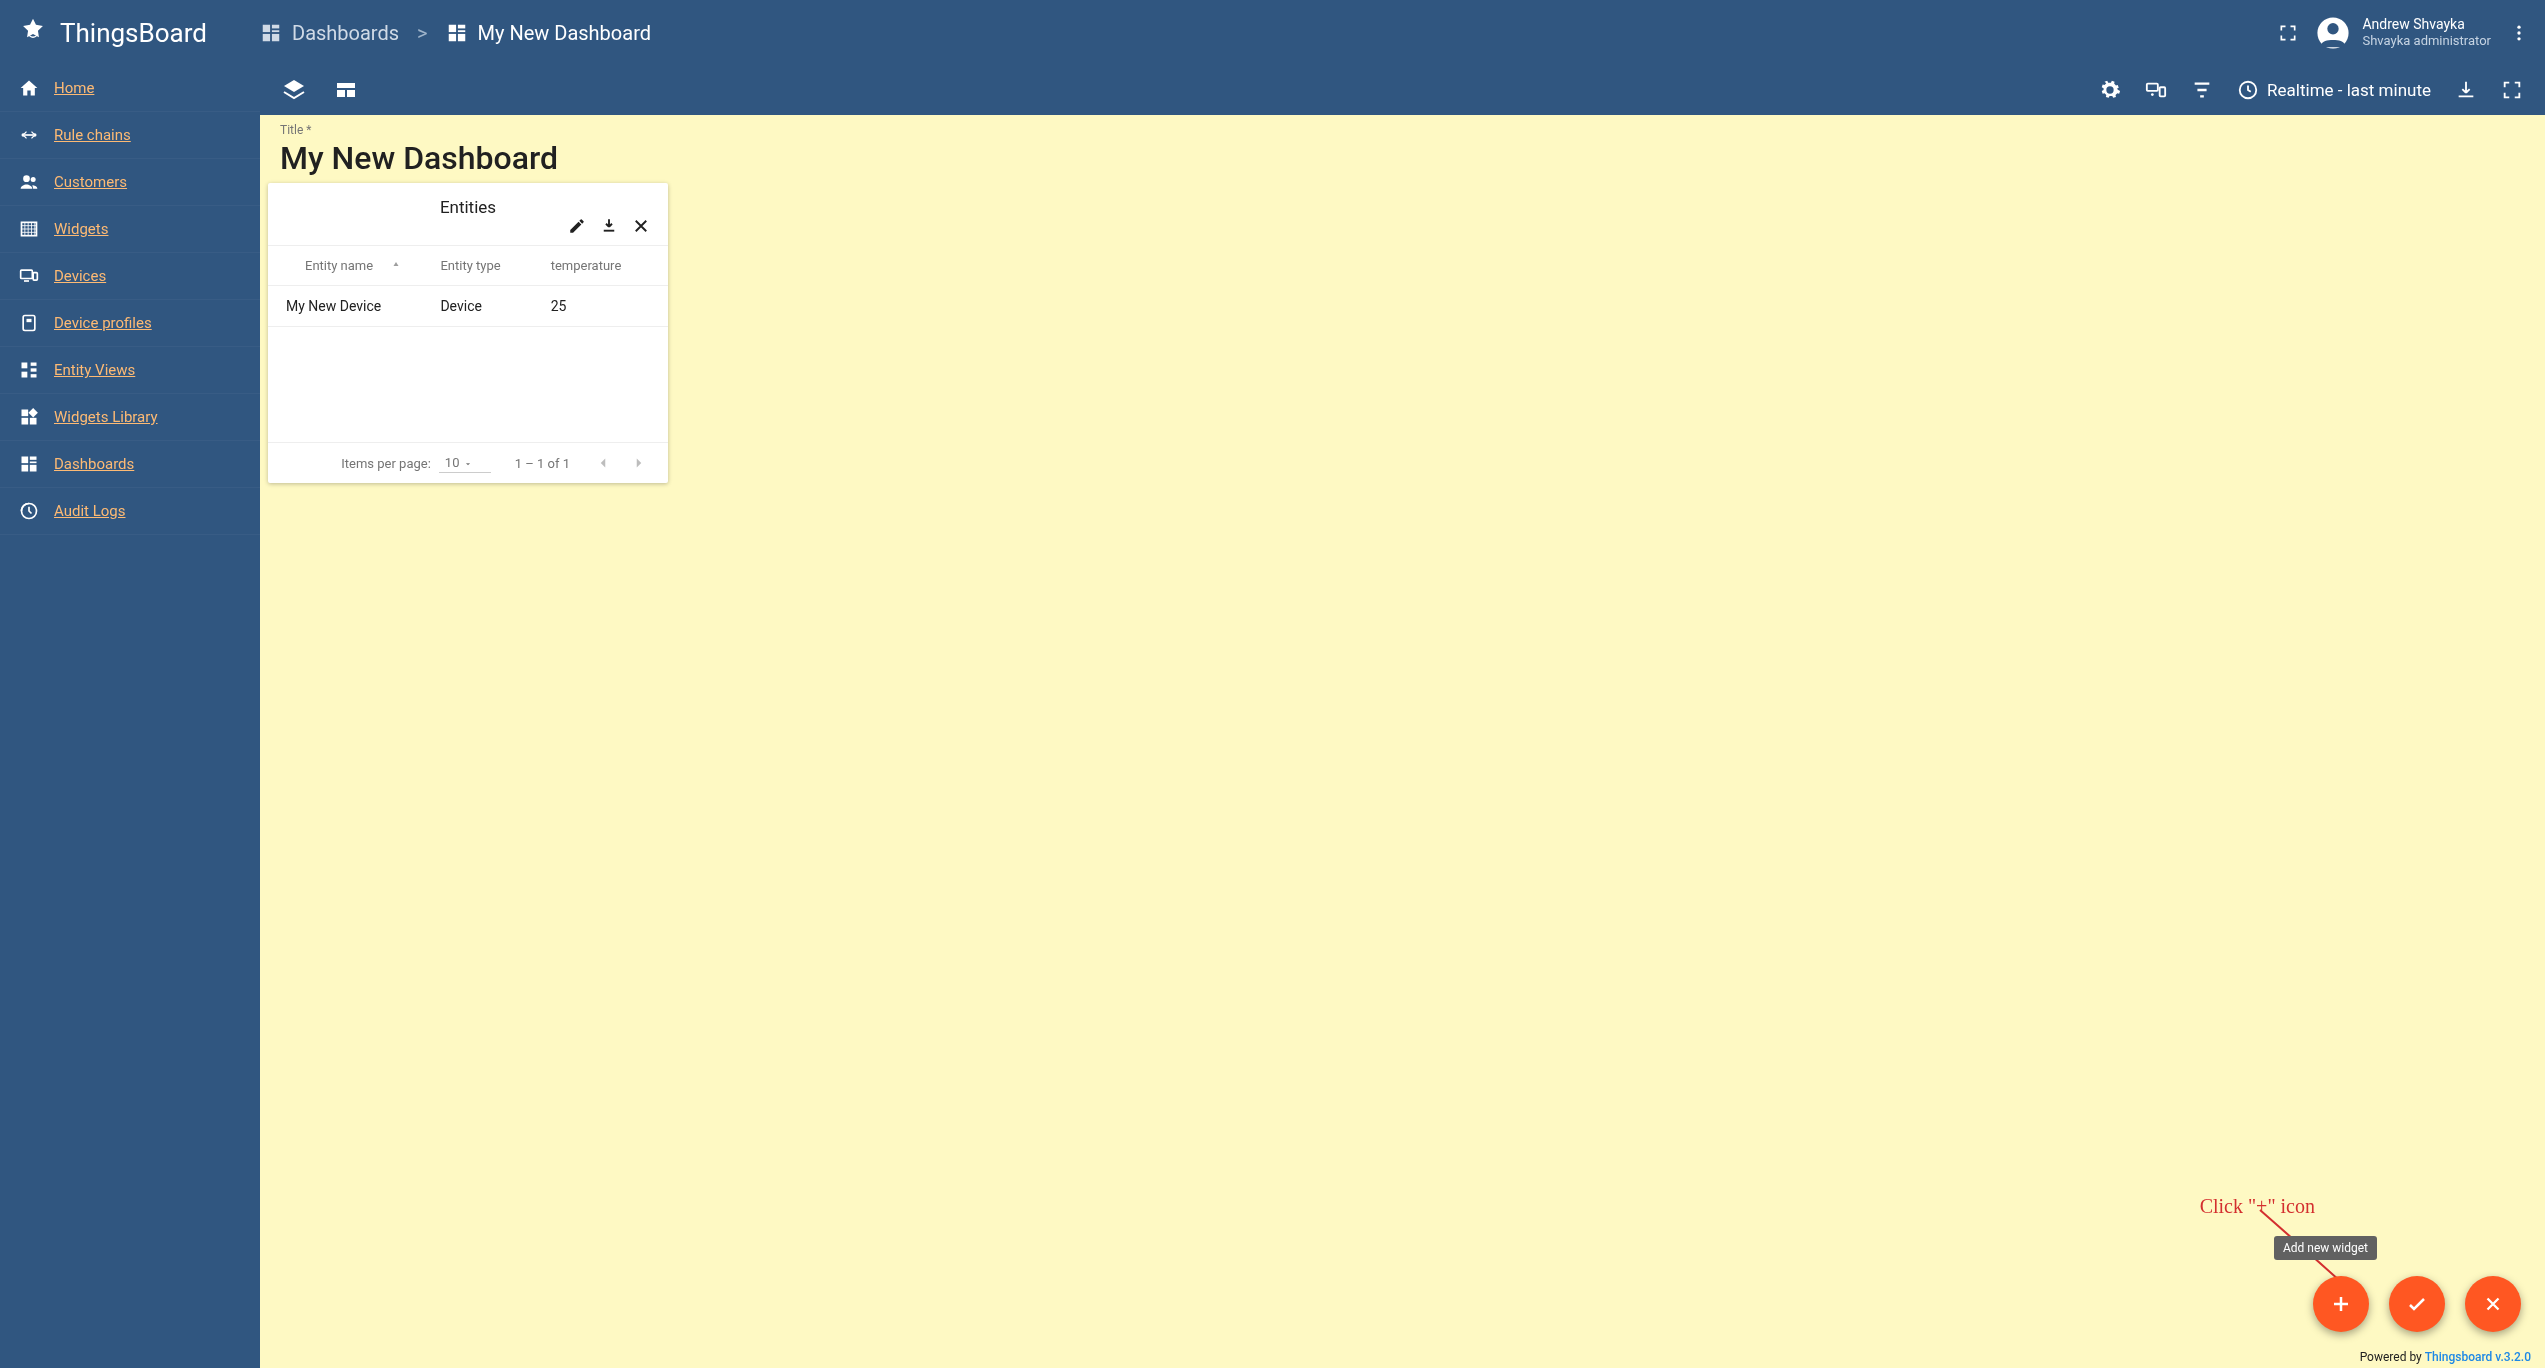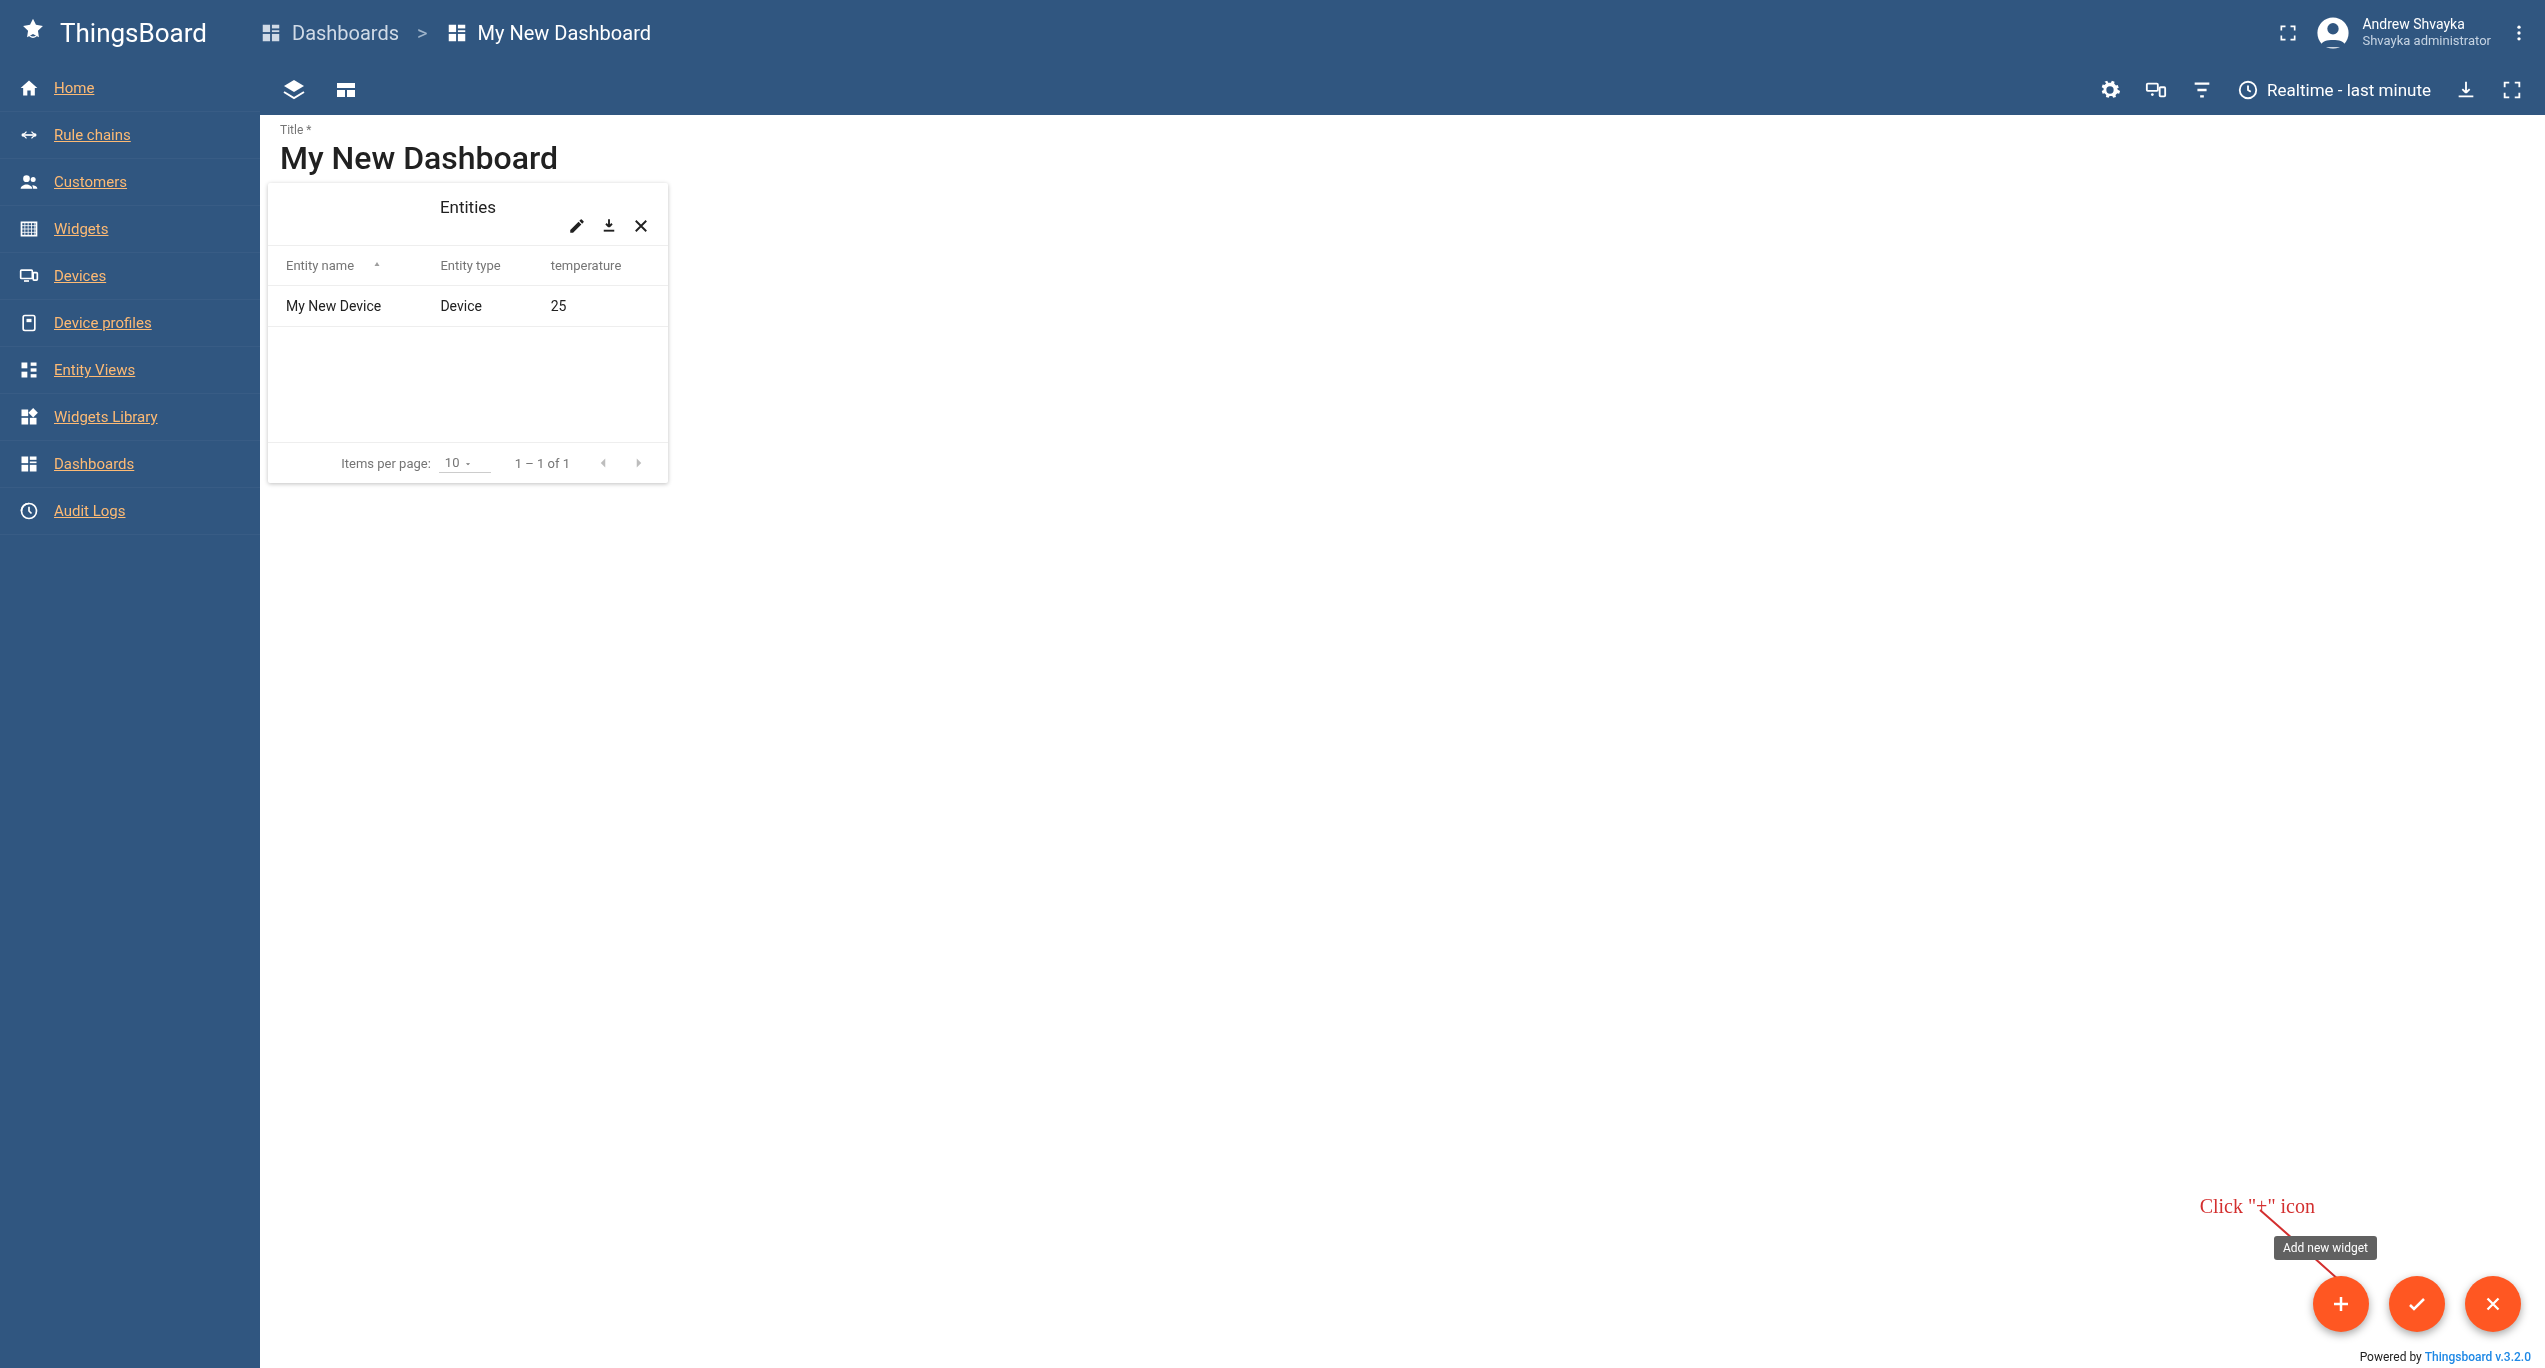--- a/index.html
+++ b/index.html
@@ -15,41 +15,41 @@
 .user-block { display: flex; align-items: center; gap: 12px; }
 .user-info { display: flex; flex-direction: column; line-height: 1.2; }
 .user-name { font-size: 14px; }
 .user-role { font-size: 13px; color: #c5d3e2; }
 
 .layout { display: flex; height: calc(100vh - 65px); }
 .sidebar { width: 260px; background: #305680; color: #fdba74; text-decoration: underline; }
 .side-item { display: flex; align-items: center; gap: 14px; padding: 12px 18px; font-size: 15px; cursor: pointer; border-bottom: 1px solid rgba(255,255,255,0.04); }
 .side-icon { width: 22px; height: 22px; flex-shrink: 0; display:flex; align-items:center; justify-content:center; }
 
-.main { flex: 1; display: flex; flex-direction: column; position: relative; background: #ffffff; }
+.main { flex: 1; display: flex; flex-direction: column; position: relative; background: #fef9c3; }
 .toolbar { height: 50px; background: #305680; display: flex; align-items: center; padding: 0 22px; gap: 28px; color: #fff; }
 .toolbar-right { margin-left: auto; display: flex; align-items: center; gap: 24px; }
 .time-window { display: flex; align-items: center; gap: 8px; font-size: 17px; }
 
 .title-area { padding: 8px 20px 6px; }
 .title-label { font-size: 12px; color: #757575; }
 .title-value { font-size: 32px; font-weight: 500; color: #212121; margin-top: 2px; }
 
 .canvas { flex: 1; position: relative; padding: 10px 0 0 0; }
 
 .widget { position: absolute; left: 8px; top: 0; width: 400px; height: 300px; background: #fff; border-radius: 2px; box-shadow: 0 1px 4px rgba(0,0,0,0.25); display: flex; flex-direction: column; }
 .widget-header { display: flex; align-items: center; padding: 14px 18px 10px; flex-direction: column; }
 .widget-title { font-size: 17px; color: #212121; }
 .widget-actions { margin-left: auto; display: flex; gap: 14px; }
 .widget-actions .w-act { cursor: pointer; }
 
 .tbl { flex: 1; }
 .tbl-head, .tbl-row { display: grid; grid-template-columns: 1.4fr 1fr 0.9fr; padding: 12px 18px; font-size: 13px; }
 .tbl-head { color: #757575; border-top: 1px solid #eee; border-bottom: 1px solid #eee; }
-.tbl-head .sort { display: flex; align-items: center; gap: 17px; }
+.tbl-head .sort { display: flex; align-items: center; gap: 17px; margin-left: 19px; }
 .tbl-row { border-bottom: 1px solid #eee; font-size: 14px; color: #212121; }
 
 .pager { display: flex; align-items: center; gap: 24px; padding: 10px 20px; color: #757575; font-size: 13px; border-top: 1px solid #eee; justify-content:flex-end; }
 .pager .pp { display: flex; align-items: center; gap: 8px; }
 .pager-select { border:none; border-bottom:1px solid #ccc; background:transparent; font-size:13px; padding:2px 18px 2px 6px; position:relative; }
 .pager-nav { display: flex; gap: 18px; color:#bdbdbd; }
 
 .fab-row { position: absolute; right: 24px; bottom: 36px; display: flex; gap: 20px; }
 .fab { width: 56px; height: 56px; border-radius: 50%; background: #ff5722; display: flex; align-items: center; justify-content: center; box-shadow: 0 3px 8px rgba(0,0,0,0.35); cursor: pointer; }
 

